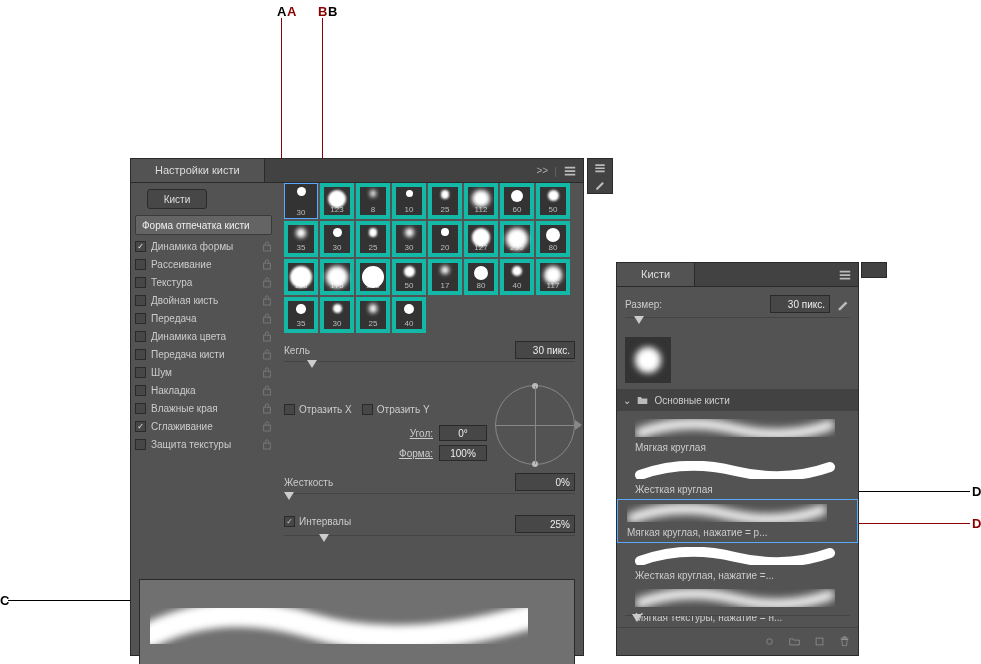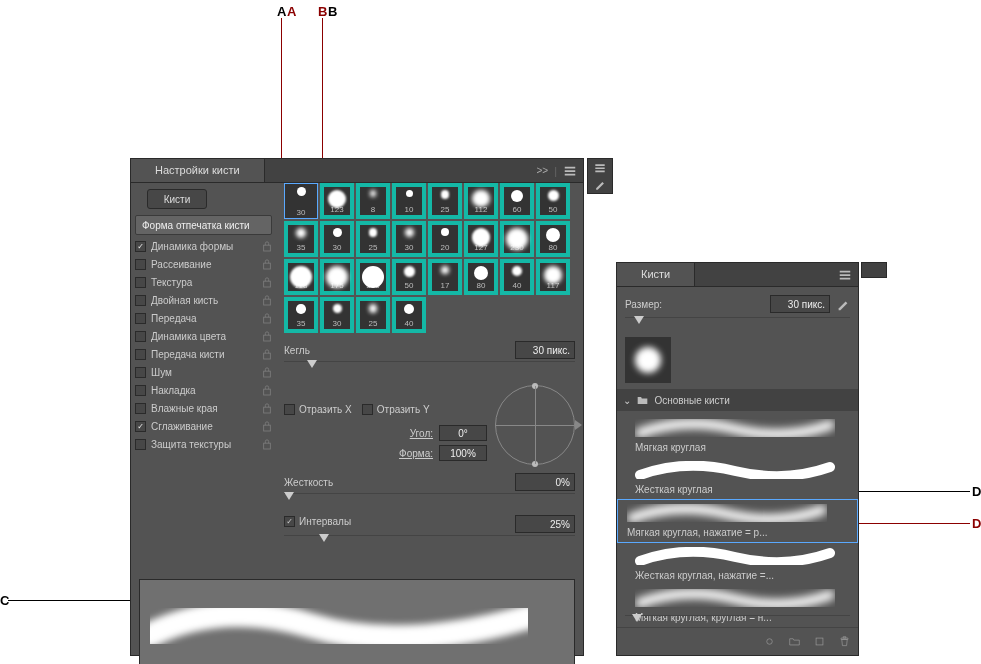--- a/index.html
+++ b/index.html
@@ -462,21 +462,21 @@
             <path d="M5 14 Q 50 -2 100 10 T 195 6" stroke="#fff" stroke-width="10" fill="none" stroke-linecap="round" filter="blur(0.5px)"></path>
           </svg><div>Жесткая круглая</div></div>
         <div class="brush-item selected"><svg class="brush-wave" viewBox="0 0 200 18" preserveAspectRatio="none">
             <path d="M5 14 Q 50 -2 100 10 T 195 6" stroke="#fff" stroke-width="10" fill="none" stroke-linecap="round" filter="blur(4px)"></path>
           </svg><div>Мягкая круглая, нажатие = р...</div></div>
         <div class="brush-item"><svg class="brush-wave" viewBox="0 0 200 18" preserveAspectRatio="none">
             <path d="M5 14 Q 50 -2 100 10 T 195 6" stroke="#fff" stroke-width="10" fill="none" stroke-linecap="round" filter="blur(0.5px)"></path>
           </svg><div>Жесткая круглая, нажатие =...</div></div>
         <div class="brush-item"><svg class="brush-wave" viewBox="0 0 200 18" preserveAspectRatio="none">
             <path d="M5 14 Q 50 -2 100 10 T 195 6" stroke="#fff" stroke-width="10" fill="none" stroke-linecap="round" filter="blur(4px)"></path>
-          </svg><div>Мягкая круглая, круглая = н...</div></div>
+          </svg><div>Мягкая текстуры, нажатие = н...</div></div>
       </div>
   </div>
 
   <div class="rp-slider">
     <div class="slider" style="margin:0">
         <div class="handle" style="left:3%"></div>
       </div>
   </div>
   <div class="rp-footer">
     <svg class="icon-small" viewBox="0 0 16 16">

